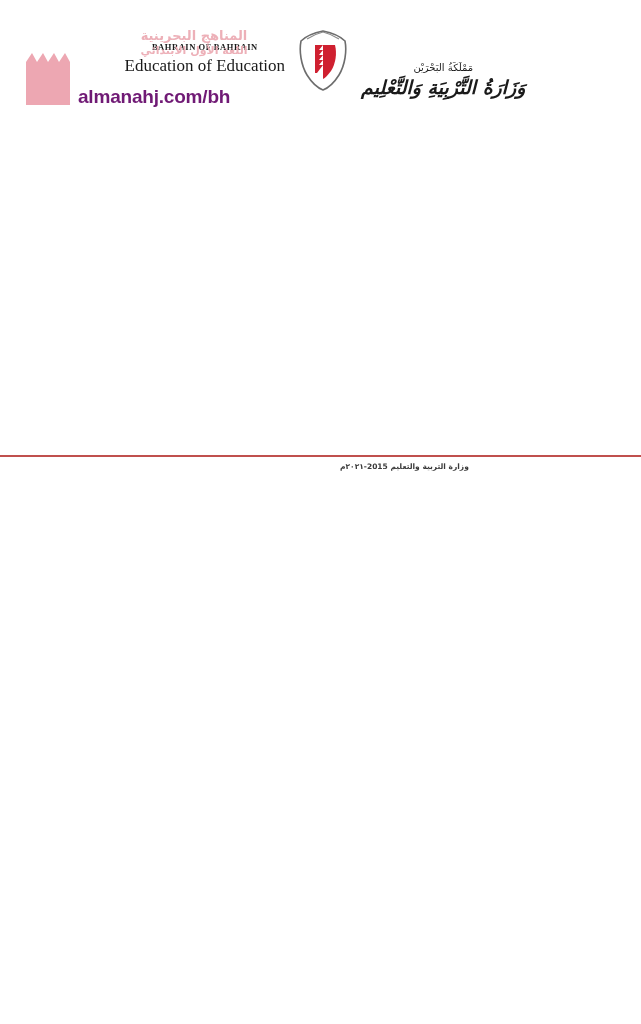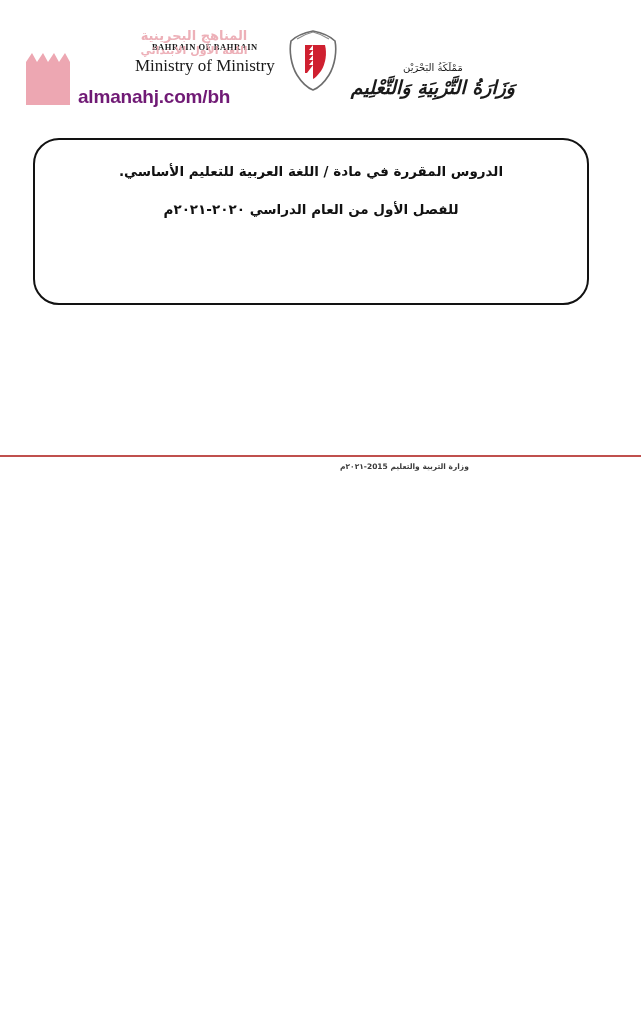--- a/index.html
+++ b/index.html
@@ -191,28 +191,24 @@
         <svg viewBox="0 0 56 62" xmlns="http://www.w3.org/2000/svg">
           <path d="M28 2 C18 4 10 8 6 12 C4 22 6 36 12 46 C17 54 23 59 28 61 C33 59 39 54 44 46 C50 36 52 22 50 12 C46 8 38 4 28 2 Z" fill="#ffffff" stroke="#6d6d6d" stroke-width="1.6"></path>
           <path d="M20 16 L28 16 L24 21 L28 21 L24 26 L28 26 L24 31 L28 31 L24 36 L28 36 L22 44 L20 44 Z" fill="#cf2030"></path>
           <path d="M28 16 L40 16 C42 24 41 34 36 42 C33 46 30 49 28 50 Z" fill="#cf2030"></path>
           <path d="M12 10 C18 6 24 4 28 3" fill="none" stroke="#8a8a8a" stroke-width="1.2"></path>
           <path d="M44 10 C38 6 32 4 28 3" fill="none" stroke="#8a8a8a" stroke-width="1.2"></path>
         </svg>
       </div>
       <div class="moe-en">
         <div class="l1">BAHRAIN OF BAHRAIN</div>
-        <div class="l2">Ministry of Ministry</div>
+        <div class="l2">Education of Education</div>
       </div>
     </div>
 
-    <div class="title-box">
-      <div class="title-line l1">الدروس المقررة في مادة / اللغة العربية للتعليم الأساسي.</div>
-      <div class="title-line l2">للفصل الأول من العام الدراسي ٢٠٢٠-٢٠٢١م</div>
-    </div>
 
     <div class="footer-rule f1"></div>
     <div class="footer-text ft1">
       <span>وزارة التربية والتعليم 2015-٢٠٢١م</span>
     </div>
   </div>
 
   <div class="page-divider"></div>
 
   <div class="page page-two">

